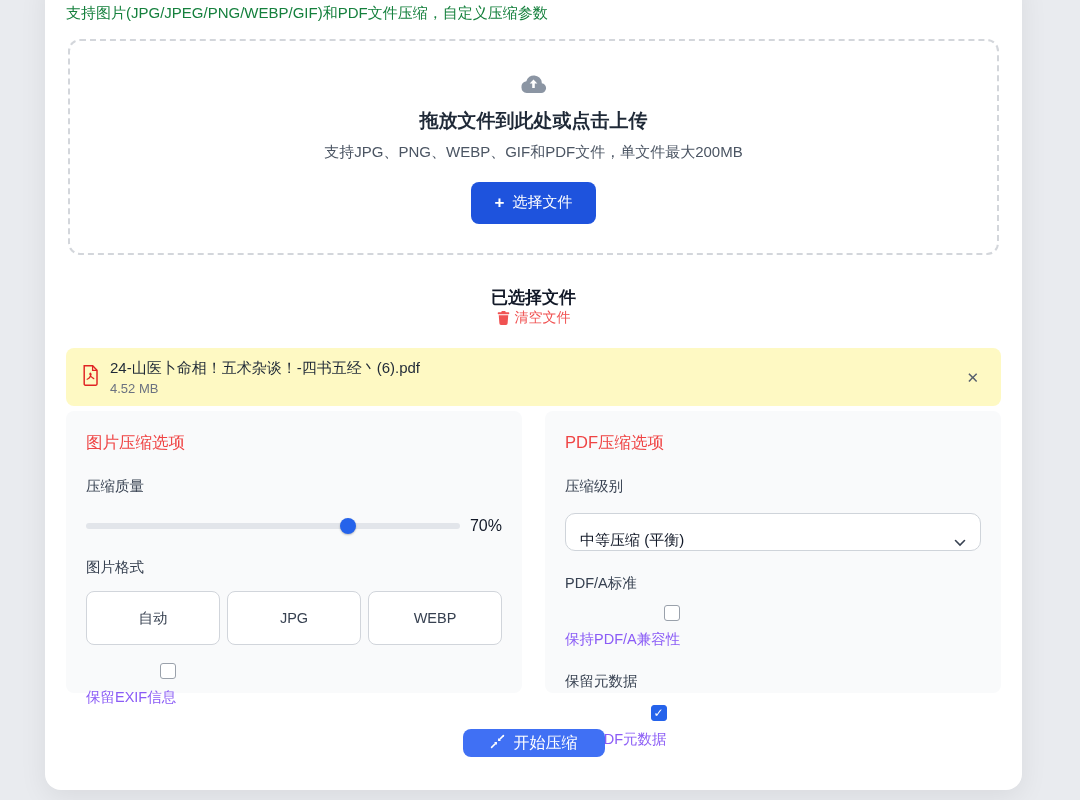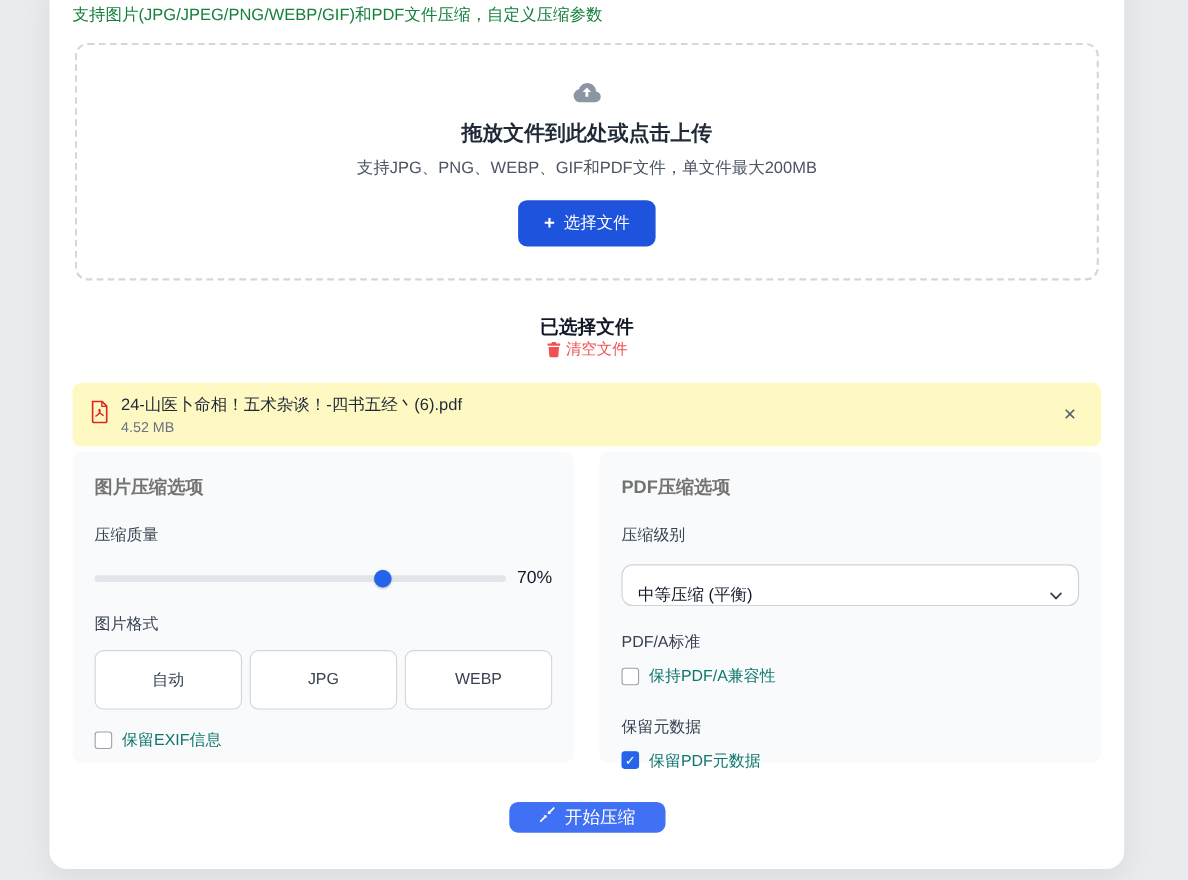--- a/index.html
+++ b/index.html
@@ -85,21 +85,21 @@
     display:grid;
     grid-template-columns:1fr 1fr;
     gap:23px;
   }
   .panel {
     background:#f9fafb;
     border-radius:8px;
     height:282px;
     padding:21px 20px;
   }
-  .panel h4 { font-size:16.5px; font-weight:700; color:#737373; }
+  .panel h4 { font-size:16.5px; font-weight:400; color:#ef4444; }
   .field-label { font-size:14.5px; color:#374151; margin-top:23px; }
   
   .slider-row {
     margin-top:21px;
     display:flex; align-items:center; 
   }
   .slider { position:relative; flex:1; height:16px; cursor:pointer; }
   .slider .track {
     position:absolute; left:0; right:0; top:5px; height:6px;
     background:#e2e5ea; border-radius:3px;
@@ -115,23 +115,24 @@
   
   .format-row { margin-top:14px; display:flex; gap:7px; }
   .format-row button {
     flex:1; height:54px;
     background:#fff; border:1px solid #d1d5db; border-radius:8px;
     font-size:14.5px; color:#374151; font-family:inherit;
     cursor:pointer;
   }
   
   .check-row {
-    display:inline-flex; align-items:center; gap:9px;
-    font-size:14.5px; color:#0f766e;
-    cursor:pointer;
+    display:inline-flex; align-items:flex-end; gap:9px;
+    font-size:14.5px; color:#8b5cf6;
+    cursor:pointer;
+    flex-direction:column;
   }
   .mt18 { margin-top:18px; }
   .mt12 { margin-top:12px; }
   .checkbox {
     width:16px; height:16px; flex:0 0 16px;
     border:1.5px solid #9aa1ab; border-radius:3px;
     background:#fff;
     display:inline-flex; align-items:center; justify-content:center;
   }
   .checkbox.on {

